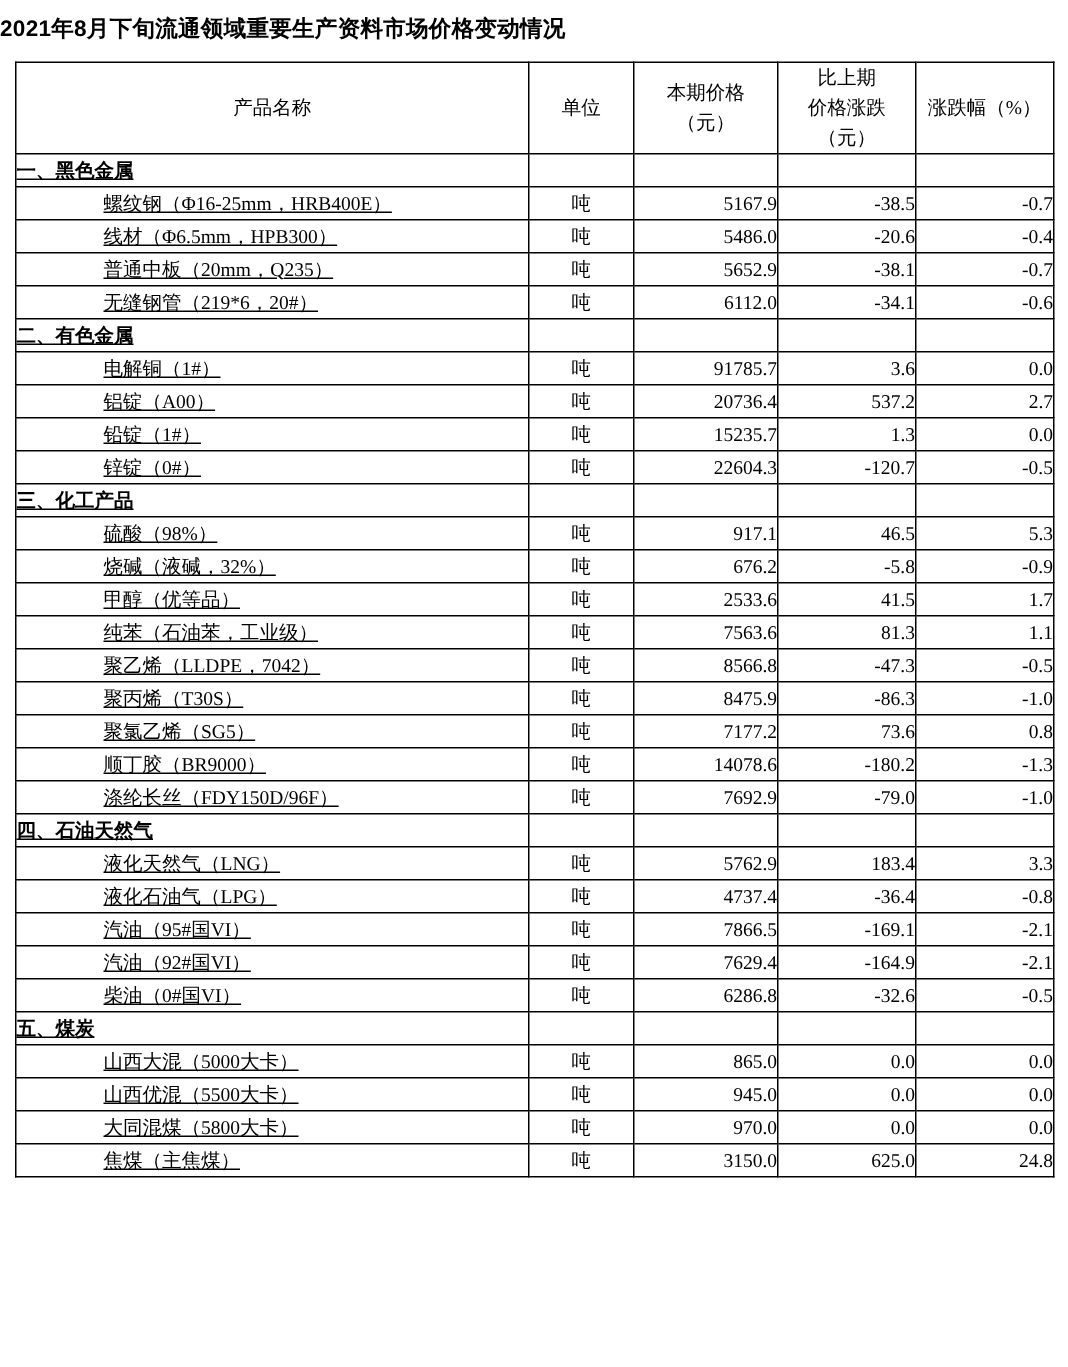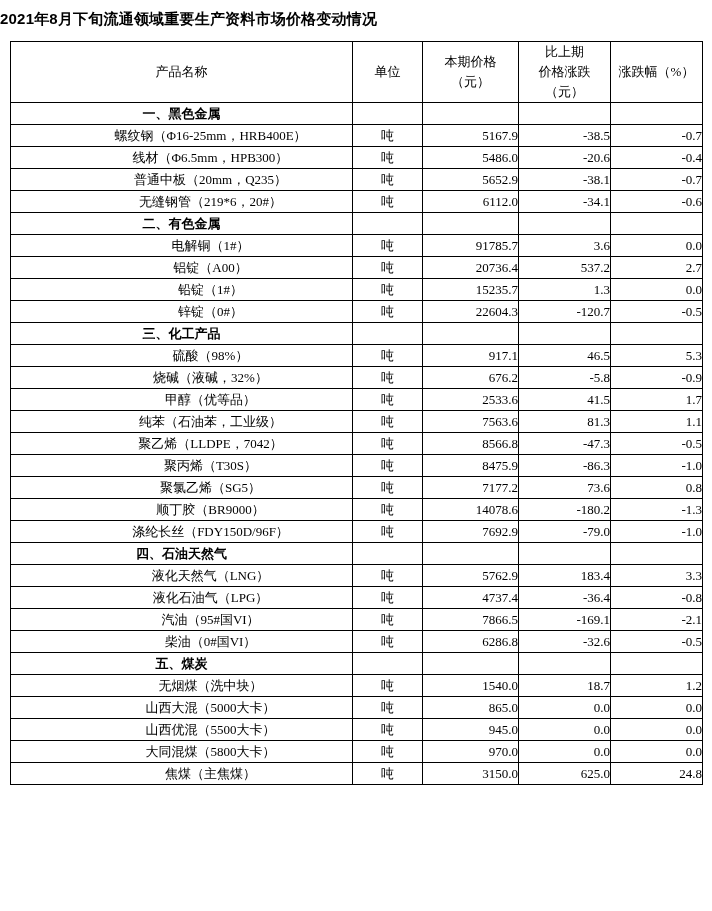--- a/index.html
+++ b/index.html
@@ -50,22 +50,23 @@
   thead th .hdr2 {
     display: block;
   }
   col.c-name { width: 342px; }
   col.c-unit { width: 70px; }
   col.c-price { width: 96px; }
   col.c-change { width: 92px; }
   col.c-pct { width: 92px; }
 
   td.name {
-    text-align: center;
+    text-align: left;
     padding-left: 8px;
+    text-decoration: underline;
   }
   td.name.cat {
     font-weight: bold;
   }
   td.name.item {
     padding-left: 58px;
   }
   td.unit {
     text-align: center;
   }
@@ -268,41 +269,41 @@
           <td class="num">-0.8</td>
         </tr>
         <tr>
           <td class="name item">汽油（95#国VI）</td>
           <td class="unit">吨</td>
           <td class="num">7866.5</td>
           <td class="num">-169.1</td>
           <td class="num">-2.1</td>
         </tr>
         <tr>
+          <td class="name item">汽油（92#国VI）</td>
+          <td class="unit">吨</td>
+          <td class="num">7629.4</td>
+          <td class="num">-164.9</td>
+          <td class="num">-2.1</td>
+        </tr>
+        <tr>
           <td class="name item">柴油（0#国VI）</td>
           <td class="unit">吨</td>
           <td class="num">6286.8</td>
           <td class="num">-32.6</td>
           <td class="num">-0.5</td>
         </tr>
         <tr>
           <td class="name cat">五、煤炭</td>
           <td class="unit"></td>
           <td class="num"></td>
           <td class="num"></td>
           <td class="num"></td>
         </tr>
         <tr>
-          <td class="name item">无烟煤（洗中块）</td>
-          <td class="unit">吨</td>
-          <td class="num">1540.0</td>
-          <td class="num">18.7</td>
-          <td class="num">1.2</td>
-        </tr>
-        <tr>
           <td class="name item">山西大混（5000大卡）</td>
           <td class="unit">吨</td>
           <td class="num">865.0</td>
           <td class="num">0.0</td>
           <td class="num">0.0</td>
         </tr>
         <tr>
           <td class="name item">山西优混（5500大卡）</td>
           <td class="unit">吨</td>
           <td class="num">945.0</td>

